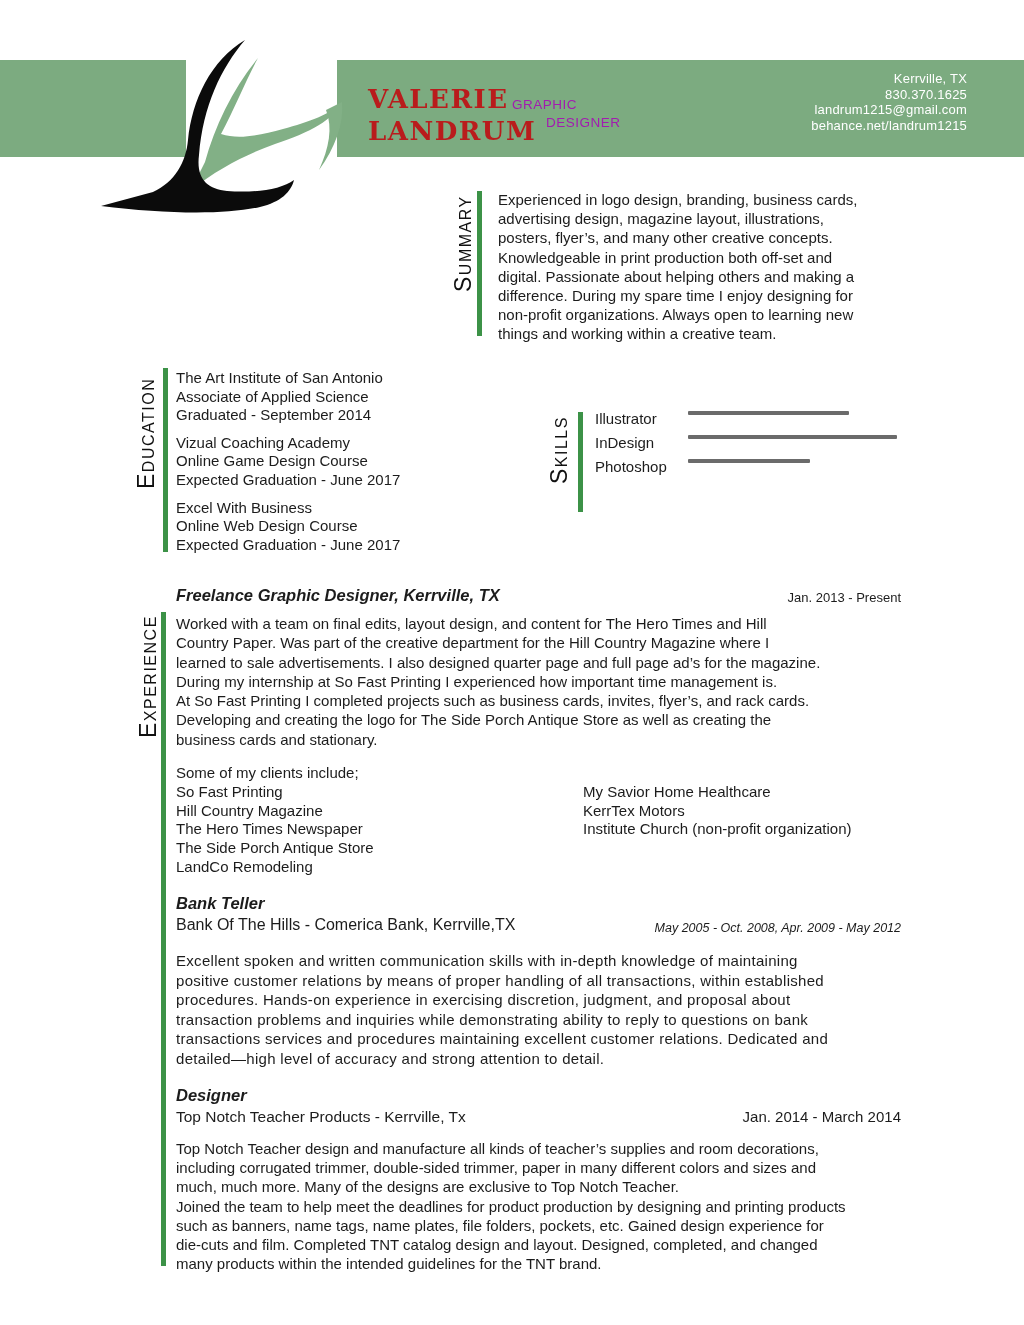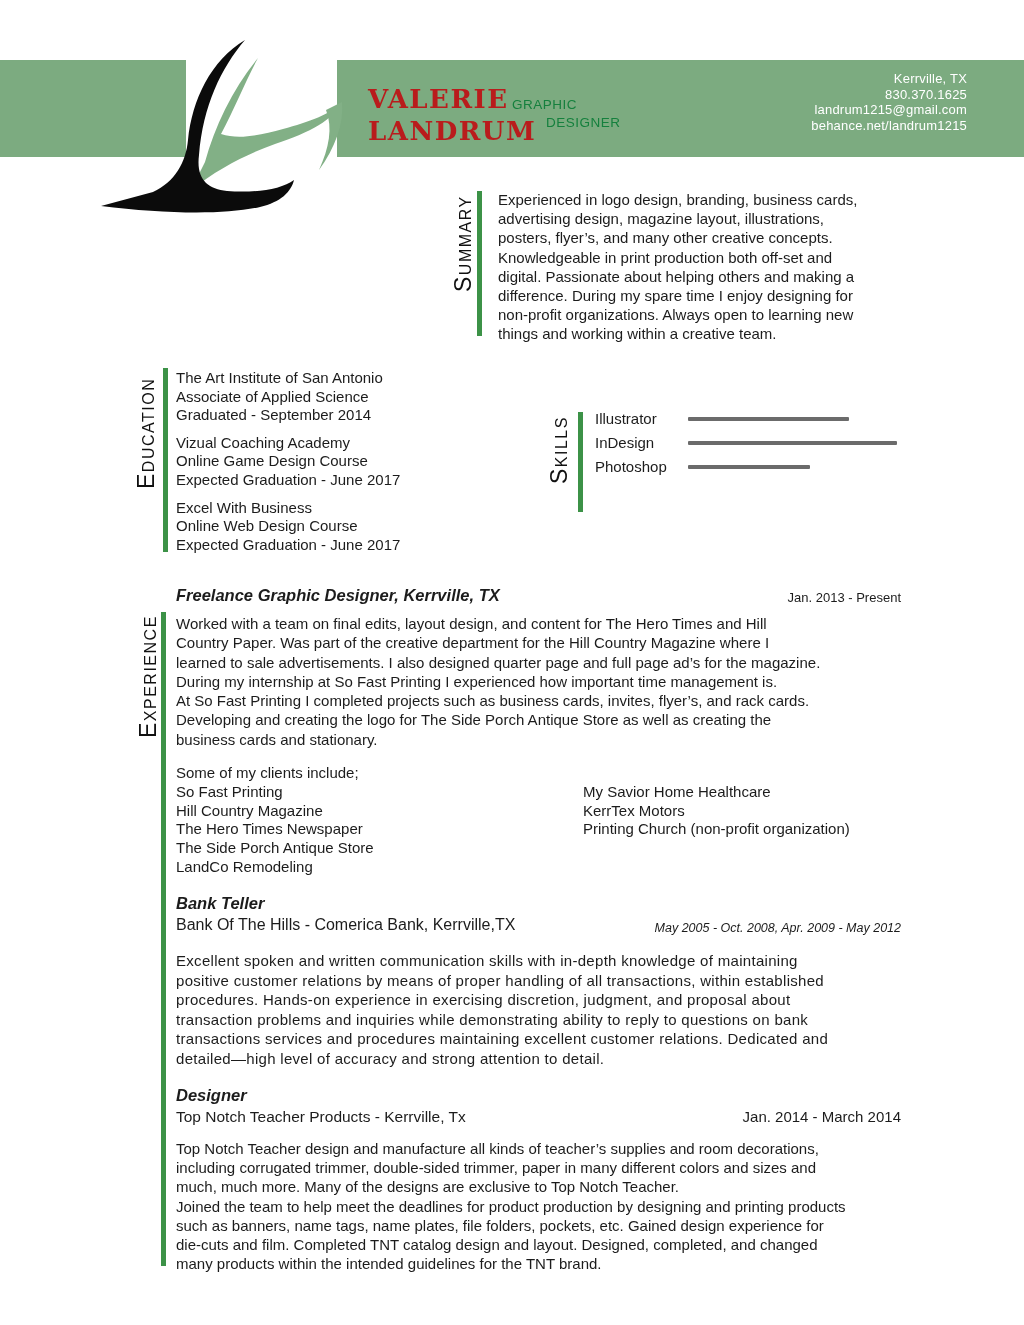--- a/index.html
+++ b/index.html
@@ -16,21 +16,21 @@
   }
   
   .band{position:absolute;left:0;top:60px;width:1024px;height:97px;background:var(--band-green);}
   .band-notch{position:absolute;left:186px;top:0;width:151px;height:97px;background:#fff;}
   .logo{position:absolute;left:95px;top:40px;width:252px;height:178px;}
   .name{
     position:absolute;left:368px;top:83px;color:#b91c1c;
     font-family:"DejaVu Serif",serif;font-weight:bold;
     font-size:26px;line-height:32px;letter-spacing:1.5px;
   }
-  .role{position:absolute;color:#15803d;font-size:13.5px;letter-spacing:.5px;}
+  .role{position:absolute;color:#a21caf;font-size:13.5px;letter-spacing:.5px;}
   .role-1{left:512px;top:97px;}
   .role-2{left:546px;top:115px;}
   .contact{
     position:absolute;right:57px;top:71px;text-align:right;color:#fff;
     font-size:13px;line-height:15.5px;letter-spacing:.2px;
   }
   
   .vlabel{
     position:absolute;transform-origin:0 0;transform:rotate(-90deg);
     white-space:nowrap;font-variant:small-caps;font-size:23px;line-height:22px;
@@ -44,21 +44,21 @@
   .summary-text{position:absolute;left:498px;top:190px;width:408px;}
   
   .education-label{left:135px;top:489px;}
   .education-bar{left:163px;top:368px;height:184px;}
   .education-list{position:absolute;left:176px;top:369px;width:320px;}
   .education-entry{font-size:15px;line-height:18.6px;white-space:pre-line;margin-bottom:9px;}
   
   .skills-label{left:548px;top:484px;}
   .skills-bar{left:578px;top:412px;height:100px;}
   .skills-list{position:absolute;left:595px;top:411px;width:312px;}
-  .skill-row{display:flex;align-items:center;margin-bottom:8px;min-height:16px;}
+  .skill-row{display:flex;align-items:flex-start;margin-bottom:8px;min-height:16px;}
   .skill-name{width:93px;font-size:15px;line-height:15.5px;flex:none;}
   .skill-bar{height:4px;background:var(--skill-gray);border-radius:1px;flex:none;}
   
   .experience-label{left:137px;top:738px;}
   .experience-bar{left:161px;top:612px;height:654px;}
   .job-title{position:absolute;left:176px;font-weight:bold;font-style:italic;font-size:16.5px;}
   .job-subtitle{position:absolute;left:176px;font-size:16px;}
   .job-date{position:absolute;right:123px;text-align:right;font-size:13px;}
   .para{position:absolute;left:176px;width:740px;}
   .t-freelance{top:586px;} .d-freelance{top:590px;}
@@ -161,21 +161,21 @@
       <div>
           <div>So Fast Printing</div>
           <div>Hill Country Magazine</div>
           <div>The Hero Times Newspaper</div>
           <div>The Side Porch Antique Store</div>
           <div>LandCo Remodeling</div>
         </div>
       <div class="clients-col-right">
           <div>My Savior Home Healthcare</div>
           <div>KerrTex Motors</div>
-          <div>Printing Church  (non-profit organization)</div>
+          <div>Institute Church  (non-profit organization)</div>
         </div>
     </div>
   </div>
 
   <div class="job-title t-bank">Bank Teller</div>
   <div class="job-subtitle s-bank">Bank Of The Hills - Comerica Bank, Kerrville,TX</div>
   <div class="job-date d-bank">May 2005 - Oct. 2008, Apr. 2009 - May 2012</div>
   <div class="para body-text p-bank">Excellent spoken and written communication skills with in-depth knowledge of maintaining
 positive customer relations by means of proper handling of all transactions, within established
 procedures. Hands-on experience in exercising discretion, judgment, and proposal about

